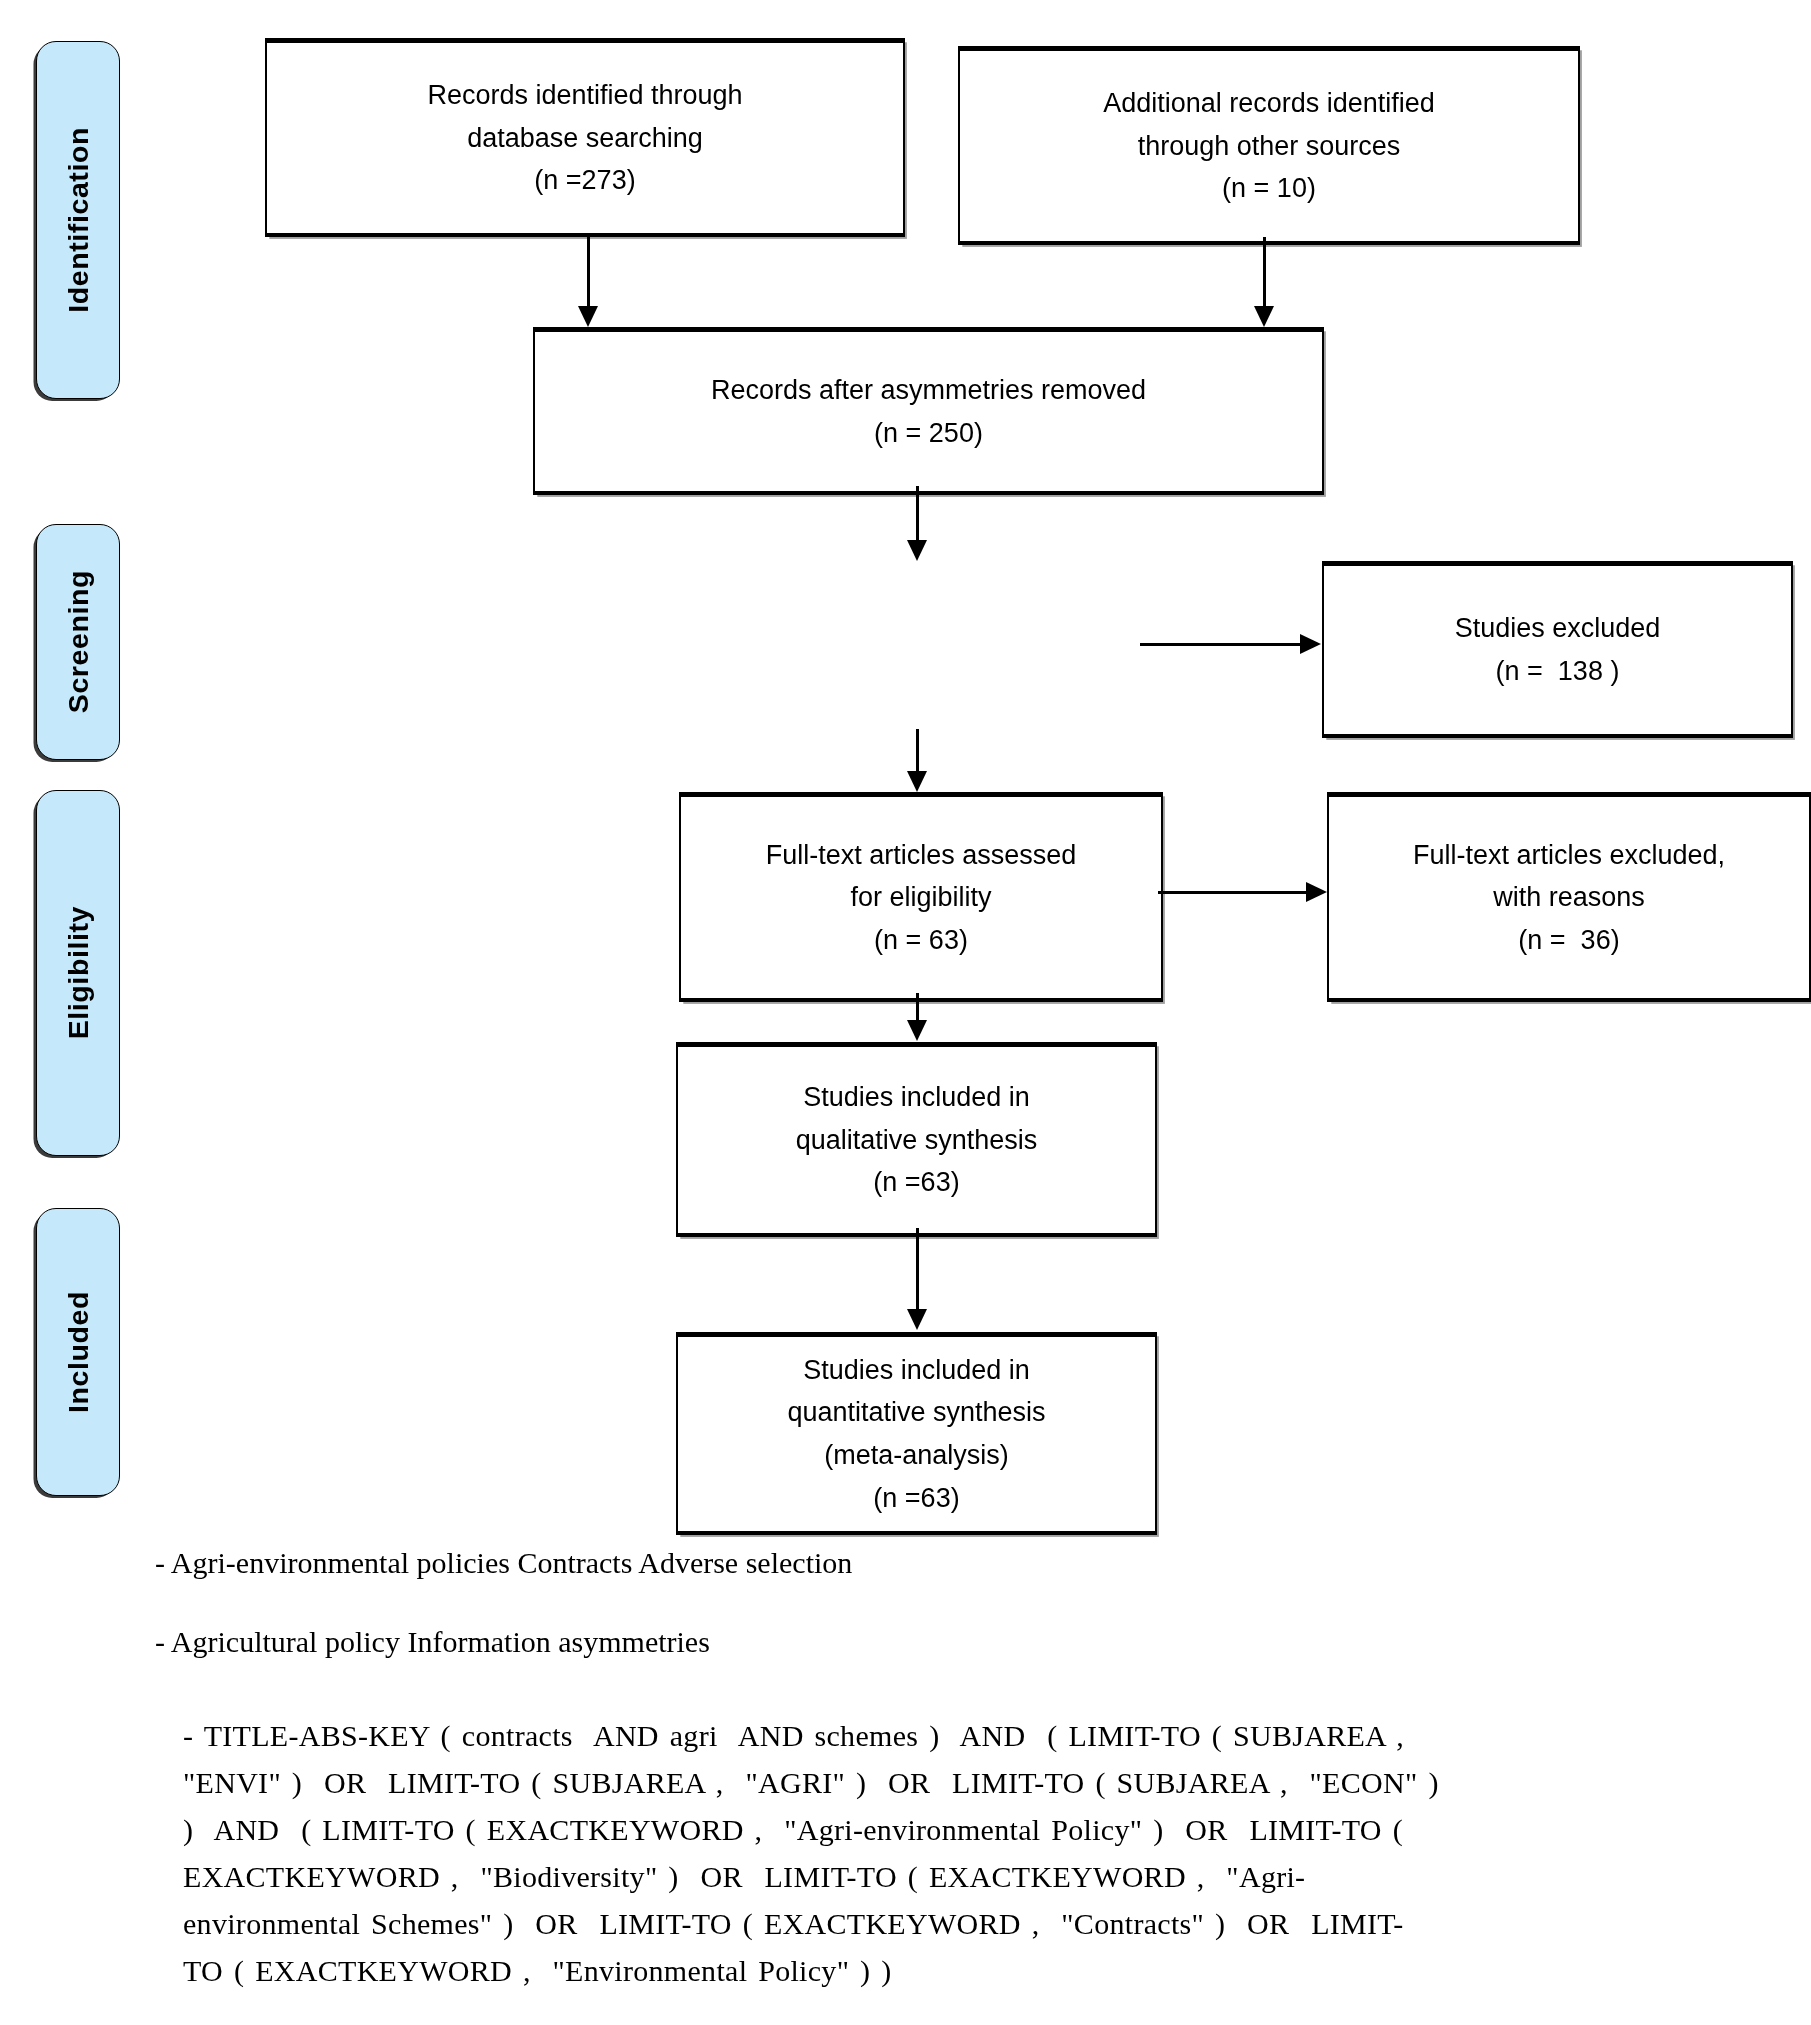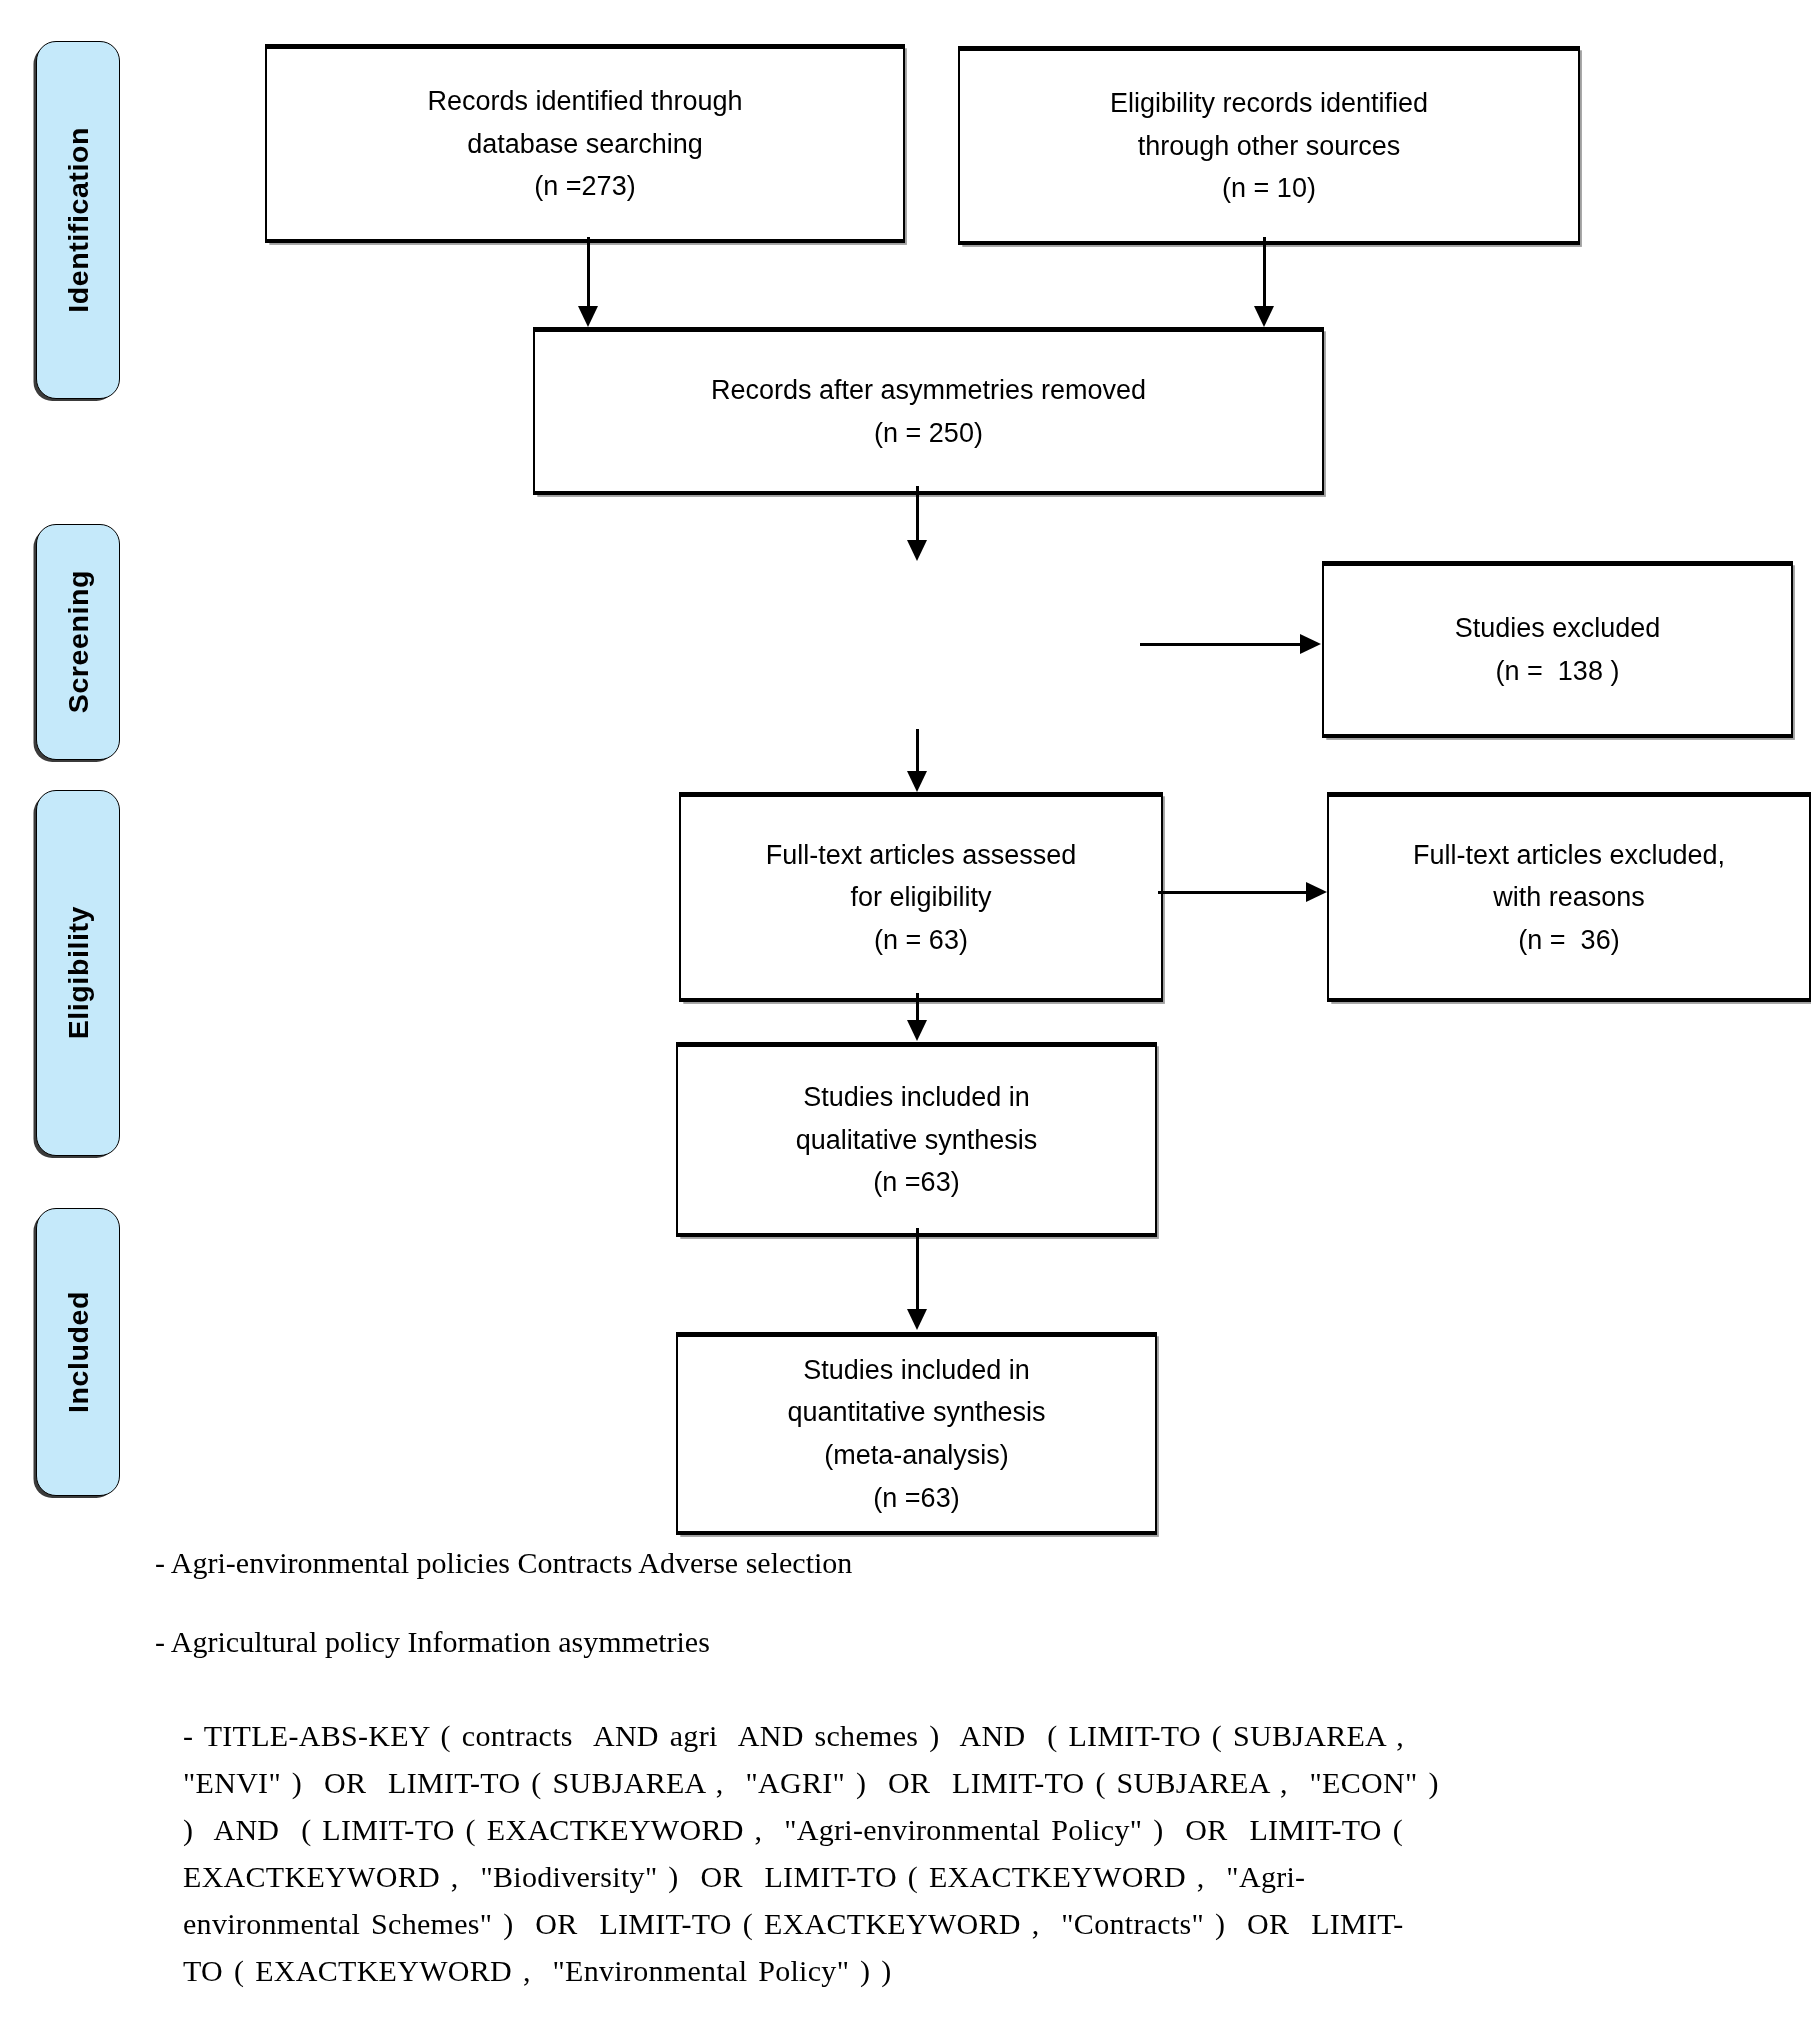--- a/index.html
+++ b/index.html
@@ -47,28 +47,28 @@
   <div class="tab" style="top:524px;height:234px">
     <span>Screening</span>
   </div>
   <div class="tab" style="top:790px;height:364px">
     <span>Eligibility</span>
   </div>
   <div class="tab" style="top:1208px;height:286px">
     <span>Included</span>
   </div>
 
-  <div class="fbox" style="left:265px;top:44px;width:636px;height:190px">
+  <div class="fbox" style="left:265px;top:38px;width:636px;height:190px">
     <div>Records identified through</div>
     <div>database searching</div>
     <div>(n =273)</div>
   </div>
 
   <div class="fbox" style="left:958px;top:46px;width:618px;height:190px">
-    <div>Eligibility records identified</div>
+    <div>Additional records identified</div>
     <div>through other sources</div>
     <div>(n = 10)</div>
   </div>
 
   <div class="fbox" style="left:533px;top:327px;width:787px;height:159px">
     <div>Records after asymmetries removed</div>
     <div>(n = 250)</div>
   </div>
 
 

